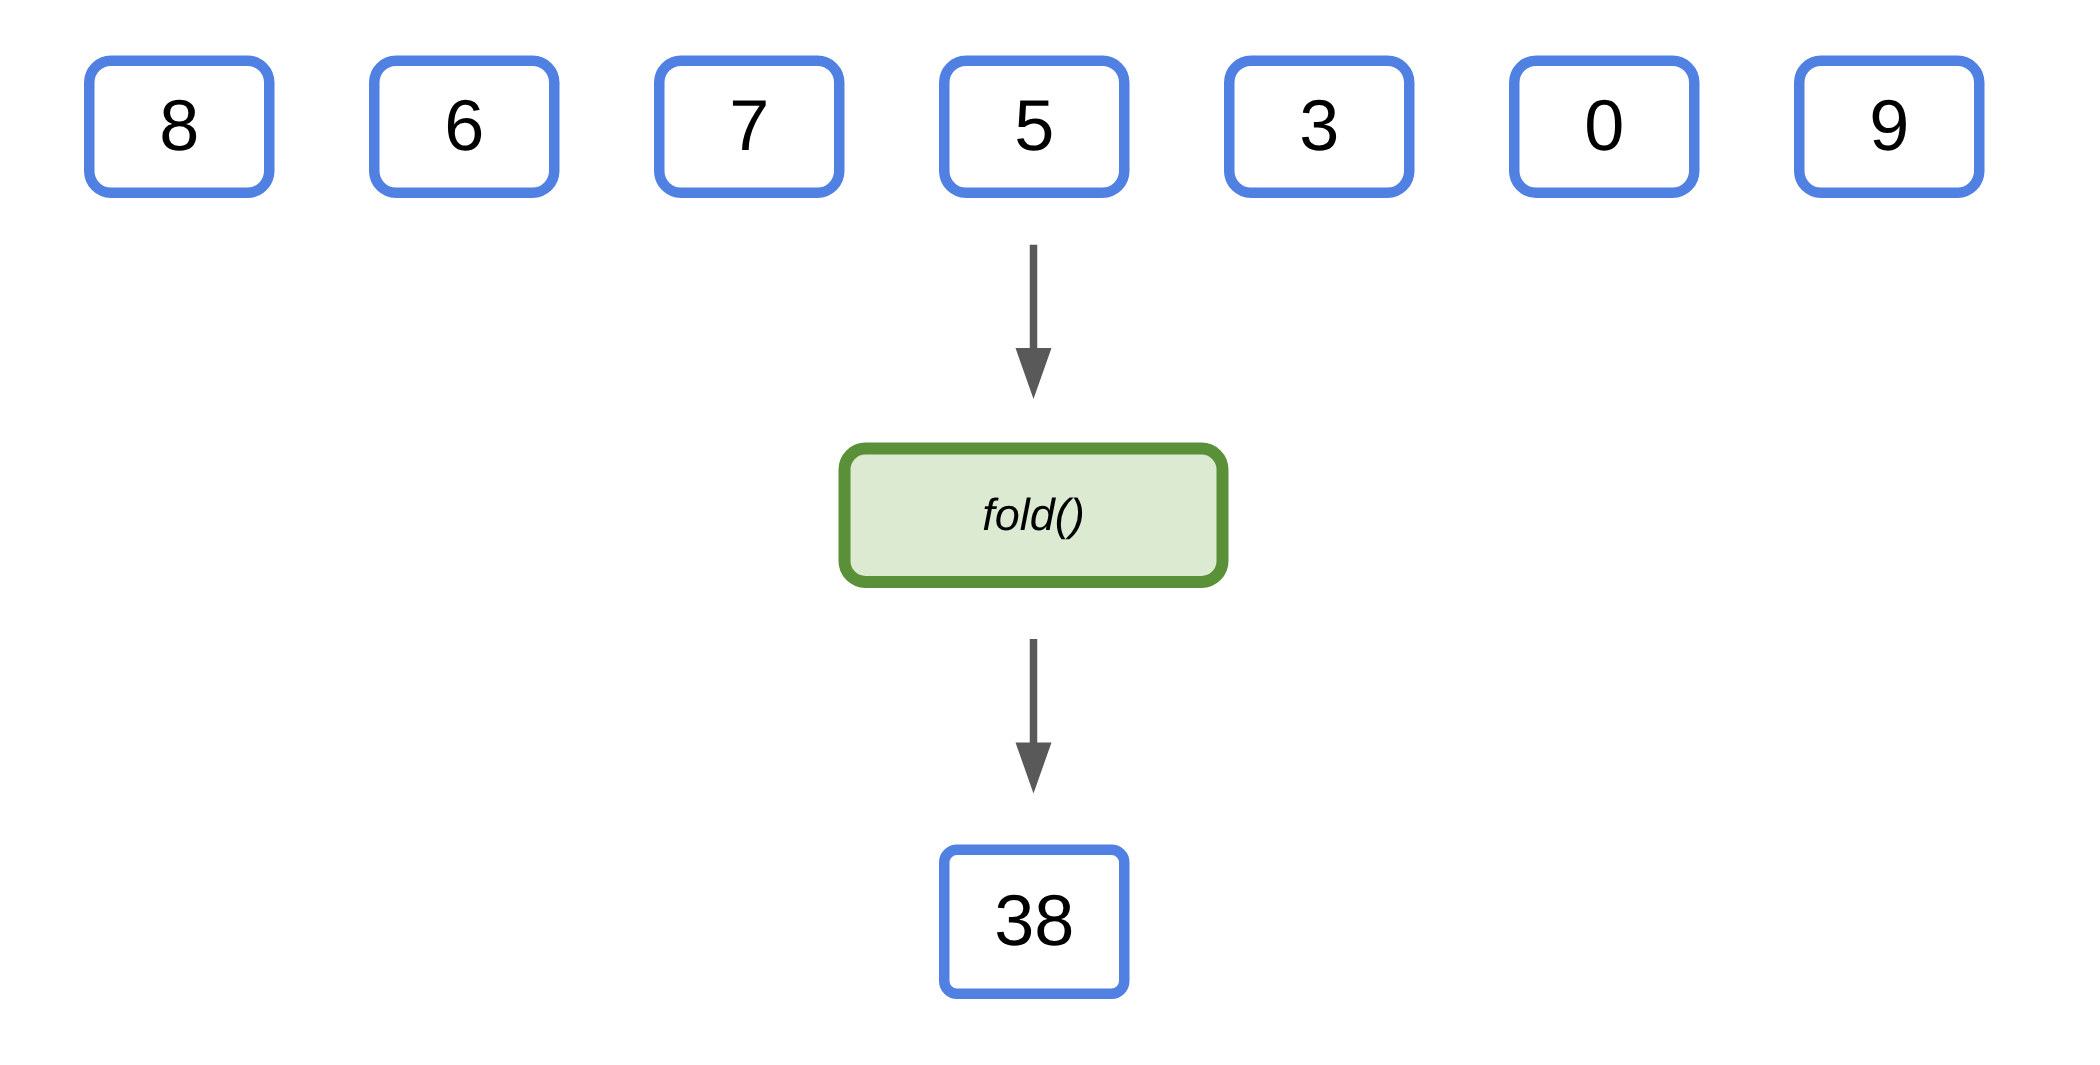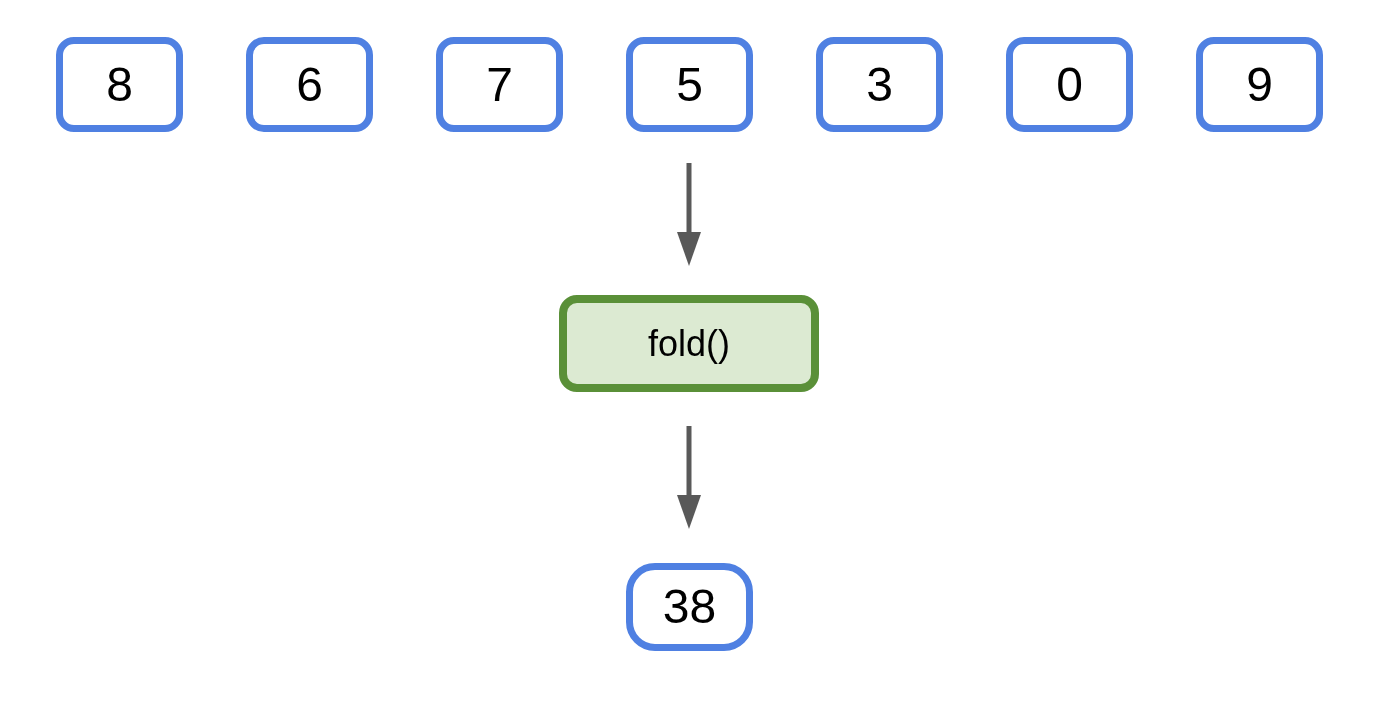--- a/index.html
+++ b/index.html
@@ -48,31 +48,32 @@
   }
   .operation-box {
     position: absolute;
     left: 559px;
     top: 295px;
     width: 260px;
     height: 97px;
     border: 8px solid var(--operation-border);
     border-radius: 18px;
     background: var(--operation-fill);
-    font-size: 36px;
+    font-size: 30px;
     line-height: 1;
+    font-style: italic;
   }
   .result-box {
     position: absolute;
     left: 626px;
     top: 563px;
     width: 127px;
-    height: 88px;
+    height: 103px;
     border: 7px solid var(--box-border);
-    border-radius: 29px;
+    border-radius: 12px;
     font-size: 48px;
     line-height: 1;
   }
   .arrow {
     position: absolute;
     left: 674px;
     width: 30px;
     height: 103px;
   }
   .arrow-1 { top: 163px; }

